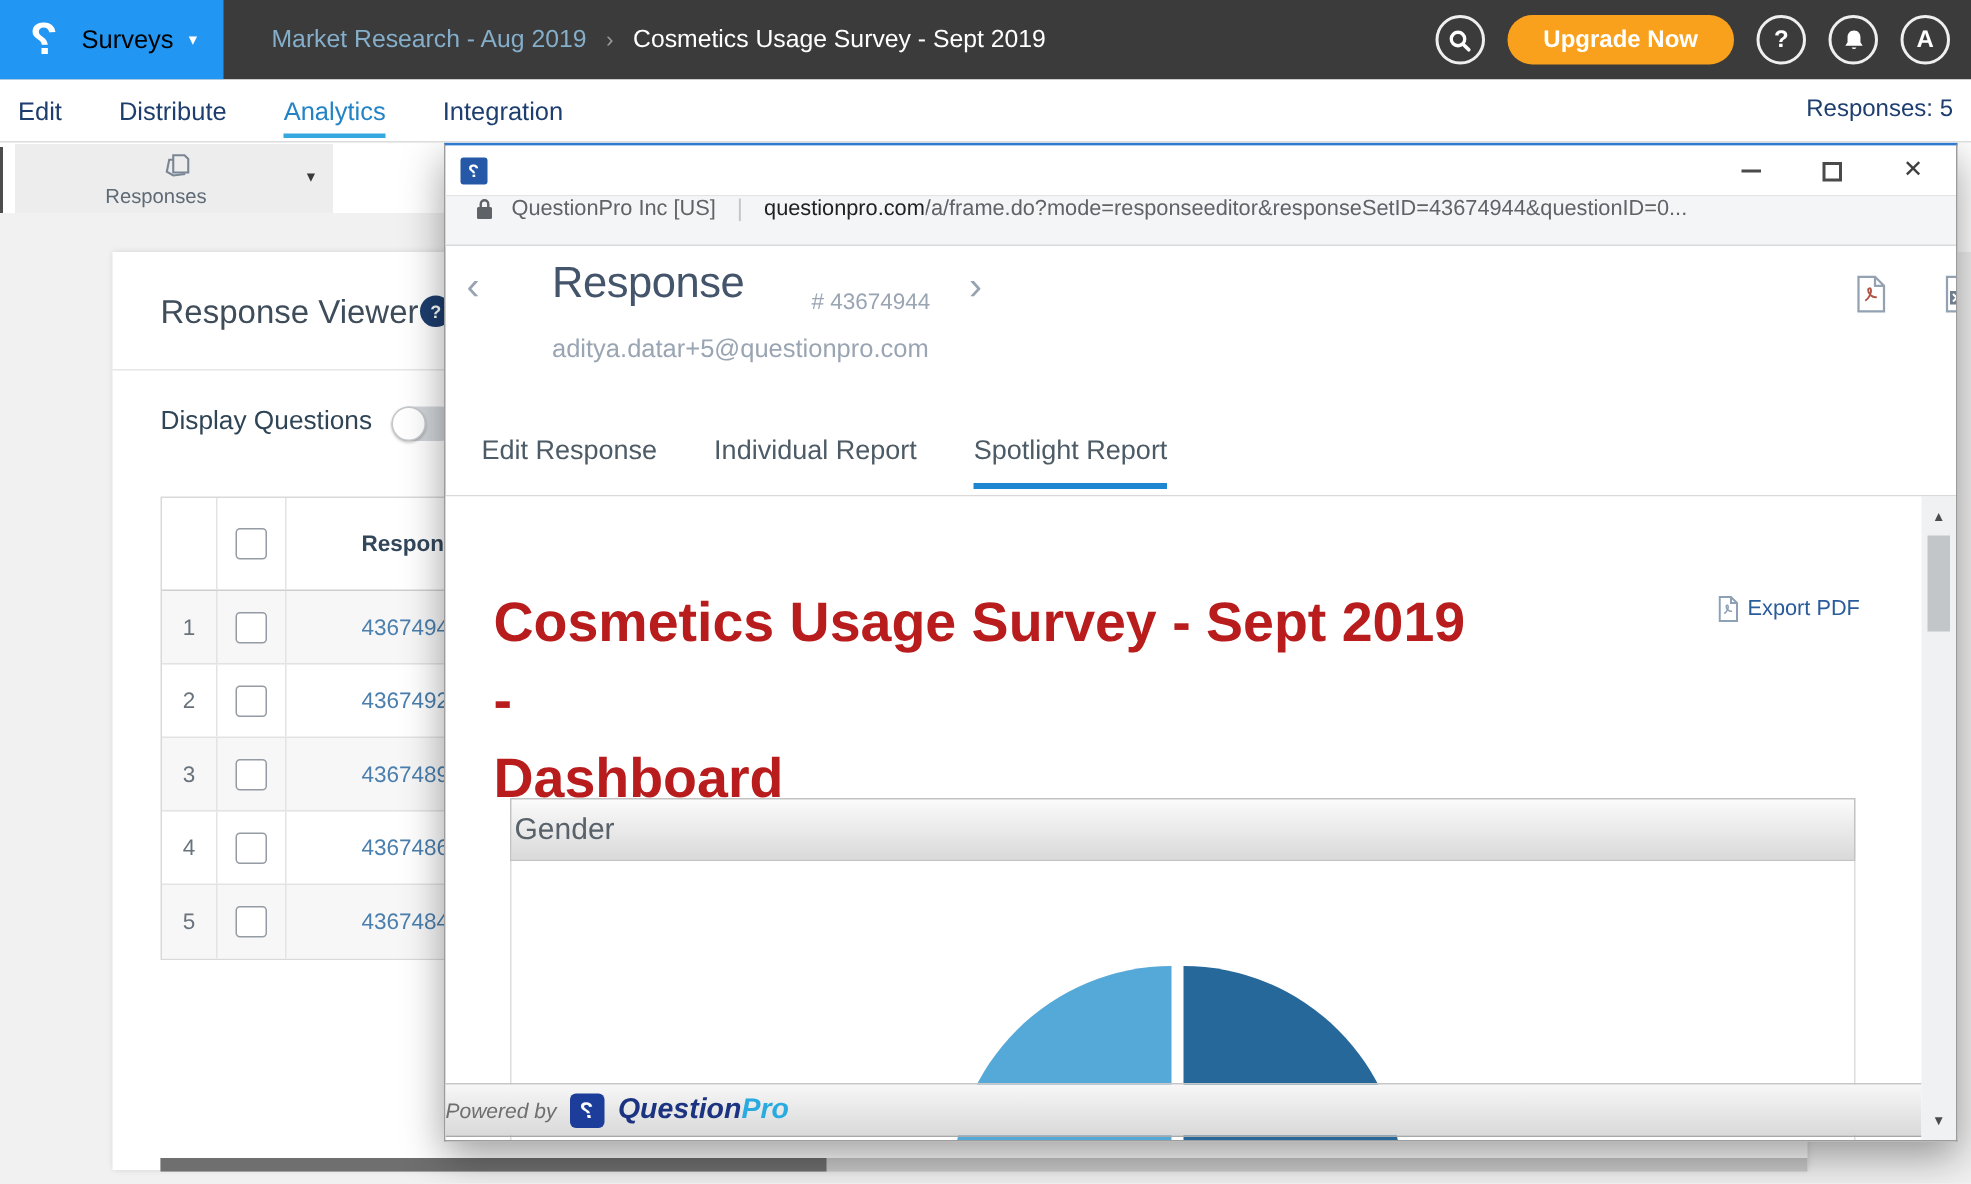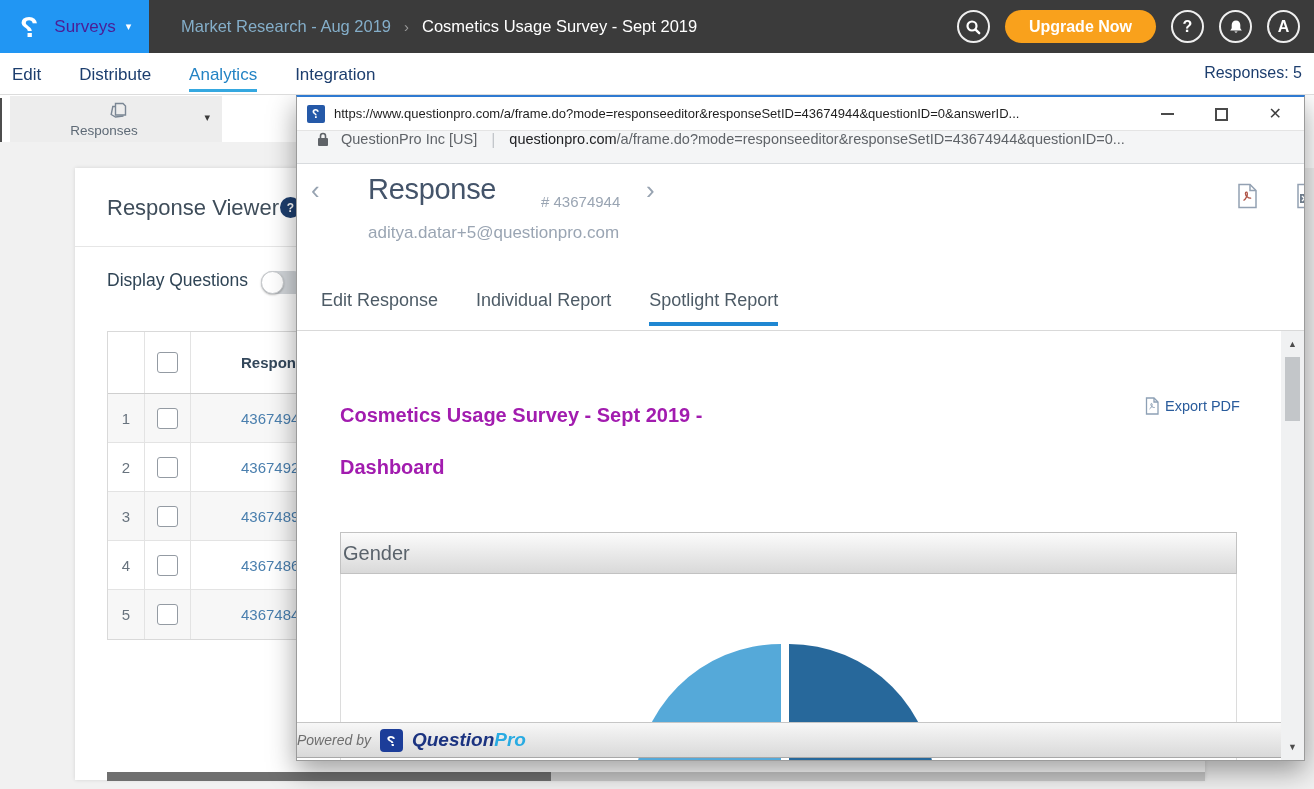--- a/index.html
+++ b/index.html
@@ -4,21 +4,21 @@
 <style>
   * { margin:0; padding:0; box-sizing:border-box; }
   body { font-family:"Liberation Sans", sans-serif; background:#e8e8e8; }
   .screen { position:relative; width:1314px; height:789px; background:#f1f1f1; overflow:hidden; }
 
   
   .topbar { position:absolute; left:0; top:0; width:1314px; height:53px; background:#3b3b3b; z-index:20; }
   .logo-block { position:absolute; left:0; top:0; width:149px; height:53px; background:#2196f3; display:flex; align-items:center; cursor:pointer; }
   .mirror { display:inline-block; transform:scaleX(-1); }
   .logo-glyph { color:#fff; font-size:30px; font-weight:bold; margin-left:20px; }
-  .surveys-label { color:#4c1d95; font-size:17px; margin-left:16px; }
+  .surveys-label { color:#000000; font-size:17px; margin-left:16px; }
   .logo-caret { color:#fff; font-size:11px; margin-left:10px; }
   .breadcrumb { position:absolute; left:181px; top:0; height:53px; display:flex; align-items:center; gap:13px; }
   .bc-parent { color:#84aec9; font-size:16.5px; cursor:pointer; }
   .bc-sep { color:#9a9a9a; font-size:15px; }
   .bc-current { color:#ffffff; font-size:16.5px; }
   .topbar-right { position:absolute; right:14px; top:10px; display:flex; align-items:center; gap:15px; }
   .circle-btn { width:33px; height:33px; border:2px solid rgba(255,255,255,.92); border-radius:50%; display:flex; align-items:center; justify-content:center; color:#fff; font-size:16px; font-weight:bold; cursor:pointer; }
   .upgrade-btn { height:33px; padding:0 24px; background:#f9a11c; border-radius:17px; color:#fff; font-size:16px; font-weight:bold; display:flex; align-items:center; cursor:pointer; border:none; }
 
   
@@ -87,21 +87,21 @@
   .resp-id { position:absolute; left:244px; top:96px; font-size:15px; color:#9aa5b3; }
   .resp-email { position:absolute; left:71px; top:126px; font-size:17px; color:#9aa5b3; }
   .hdr-icon { position:absolute; cursor:pointer; }
 
   .ptabs { position:absolute; left:24px; top:192px; display:flex; gap:38px; }
   .ptab { font-size:18px; line-height:22px; color:#4d5b66; padding-bottom:15px; cursor:pointer; }
   .ptab.active { border-bottom:4px solid #1f87d2; padding-bottom:11px; }
   .ptabs-divider { position:absolute; left:0; top:233px; width:1007px; height:1px; background:#d9d9d9; }
 
   .pbody { position:absolute; left:0; top:234px; width:984px; height:429px; background:#fff; overflow:hidden; }
-  .report-title { position:absolute; left:43px; top:58px; width:650px; font-size:20px; font-weight:bold; color:#a21caf; line-height:52px; }
+  .report-title { position:absolute; left:32px; top:58px; width:650px; font-size:37px; font-weight:bold; color:#b91c1c; line-height:52px; }
   .export-pdf { position:absolute; left:848px; top:66px; display:flex; align-items:center; gap:6px; cursor:pointer; }
   .export-label { font-size:14.5px; font-weight:500; color:#2a5c9c; }
 
   .panel { position:absolute; left:43px; top:201px; width:897px; }
   .panel-header { height:42px; background:linear-gradient(#fbfbfb,#d9d9d9); border:1px solid #c2c2c2; display:flex; align-items:center; padding-left:2px; font-size:20px; color:#59626b; }
   .panel-body { position:relative; height:190px; background:#fff; border-left:1px solid #dcdcdc; border-right:1px solid #dcdcdc; overflow:hidden; }
   .pie-svg { position:absolute; left:294px; top:70px; }
 
   .pfooter { position:absolute; left:0; top:625px; width:984px; height:36px; background:linear-gradient(#f7f7f7,#d9d9d9); border-top:1px solid #c6c6c6; border-bottom:1px solid #a8a8a8; display:flex; align-items:center; justify-content:flex-start; gap:9px; z-index:5;font-style:italic; }
   .powered-label { font-size:14px; color:#6e6e6e; }
@@ -252,21 +252,20 @@
   </div>
 
   <div class="right-strip"></div>
 
   <div class="popup">
 
     <div class="ptitlebar">
       <div class="favicon">
         <span class="mirror">?</span>
       </div>
-      <div class="ptitle-url">https://www.questionpro.com/a/frame.do?mode=responseeditor&amp;responseSetID=43674944&amp;questionID=0&amp;answerID...</div>
       <div class="win-controls">
         <div class="win-min"></div>
         <div class="win-max"></div>
         <div class="win-close">✕</div>
       </div>
     </div>
 
     <div class="psecbar">
       <span class="sec-lock">
         <svg width="12" height="16" viewBox="0 0 12 16">

